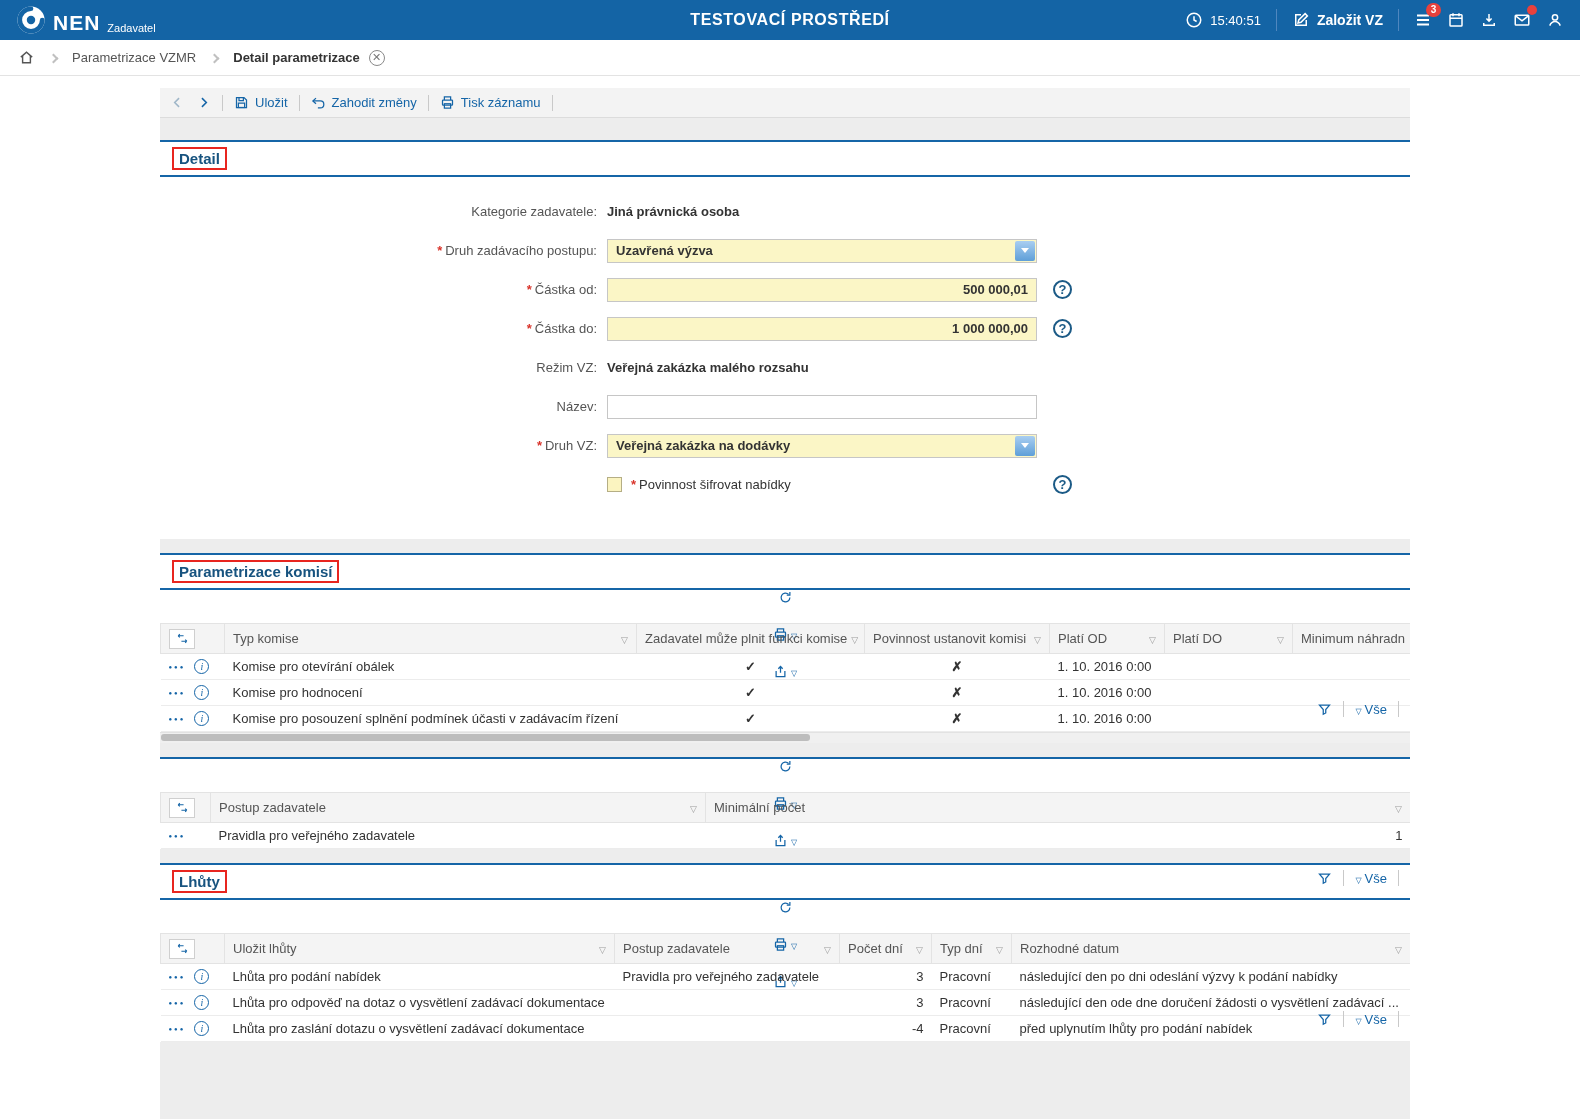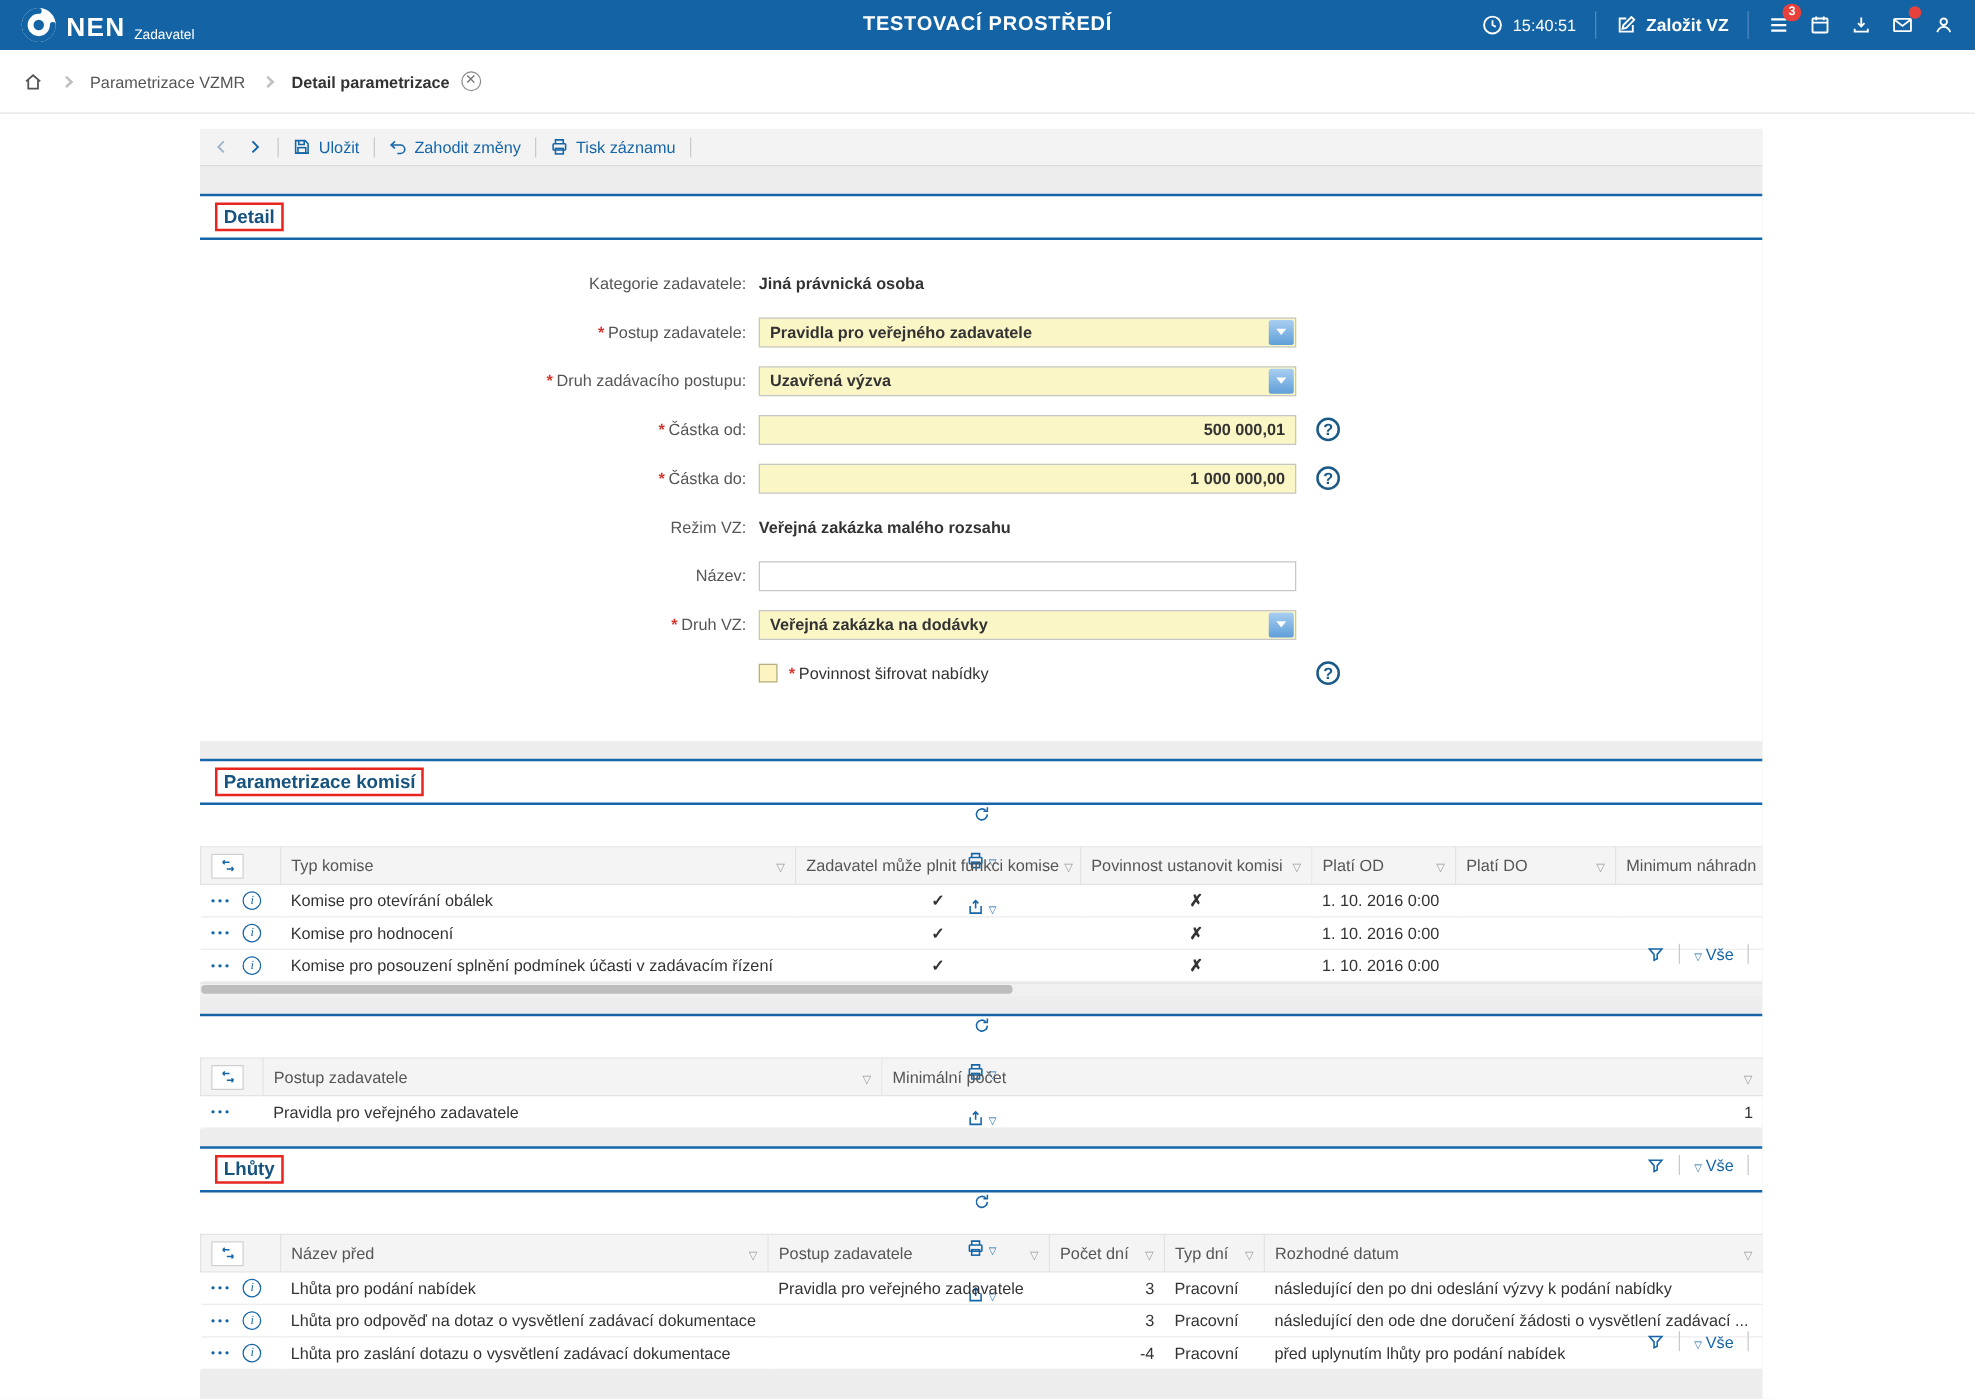--- a/index.html
+++ b/index.html
@@ -17,21 +17,21 @@
   .top-actions{margin-left:auto;display:flex;align-items:center;gap:15px;}
   .top-actions svg{width:18px;height:18px;}
   .tsep{width:1px;height:22px;background:#4f87bf;}
   .time{display:flex;align-items:center;gap:7px;font-size:13px;}
   .newvz{display:flex;align-items:center;gap:7px;font-weight:bold;font-size:14px;cursor:pointer;}
   .iconbtn{position:relative;cursor:pointer;display:flex;}
   .badge{position:absolute;top:-8px;right:-9px;background:#e8413c;color:#fff;border-radius:8px;min-width:15px;height:14px;font-size:10px;line-height:14px;text-align:center;padding:0 3px;font-weight:bold;}
   .dot-badge{position:absolute;top:-6px;right:-6px;width:10px;height:10px;border-radius:50%;background:#e8413c;}
 
   
-  .breadcrumb{height:51px;display:flex;align-items:center;gap:15px;padding:0 18px;border-bottom:1px solid #e3e3e3;background:#fff;color:#666;}
+  .breadcrumb{height:36px;display:flex;align-items:center;gap:15px;padding:0 18px;border-bottom:1px solid #e3e3e3;background:#fff;color:#666;}
   .breadcrumb .home svg{width:17px;height:17px;color:#555;}
   .crumb-chev{width:7px;height:7px;border-right:2px solid #c0c0c0;border-top:2px solid #c0c0c0;transform:rotate(45deg);margin-top:1px;}
   .crumb-link{color:#555;cursor:pointer;}
   .crumb-current{font-weight:bold;color:#333;display:flex;align-items:center;gap:9px;}
   .close-circle{width:16px;height:16px;border:1px solid #8a8a8a;border-radius:50%;color:#777;font-size:11px;line-height:13px;text-align:center;cursor:pointer;font-weight:normal;}
 
   
   .content{margin:12px 0 0 160px;width:1250px;background:#ededed;height:1074px;overflow:hidden;}
 
   .rec-toolbar{height:30px;background:#f3f3f3;border-bottom:1px solid #dcdcdc;display:flex;align-items:center;gap:11px;padding:0 10px;color:#1565a7;margin-bottom:22px;}
@@ -232,27 +232,20 @@
     <div class="sec-head">
       <span class="sec-title">Detail</span>
     </div>
     <div class="detail-body">
 
       <div class="frow">
         <span class="flabel">Kategorie zadavatele:</span>
         <span class="fstatic">Jiná právnická osoba</span>
       </div>
 
-      <div class="frow">
-        <span class="flabel"><span class="req"></span><span>Postup zadavatele:</span></span>
-        <span class="field">
-          <span>Pravidla pro veřejného zadavatele</span>
-          <span class="dd"></span>
-        </span>
-      </div>
 
       <div class="frow">
         <span class="flabel"><span class="req"></span><span>Druh zadávacího postupu:</span></span>
         <span class="field">
           <span>Uzavřená výzva</span>
           <span class="dd"></span>
         </span>
       </div>
 
       <div class="frow">
@@ -590,21 +583,21 @@
           <th>
               <span class="colbtn">
                 <svg viewBox="0 0 24 24" fill="none" stroke="currentColor" stroke-width="2">
                   <path d="M14 7H4m0 0l3-3M4 7l3 3"></path>
                   <path d="M10 17h10m0 0l-3-3m3 3l-3 3"></path>
                 </svg>
               </span>
             </th>
           <th>
               <span class="th-inner">
-                <span>Název před</span>
+                <span>Uložit lhůty</span>
                 <span class="tri"></span>
               </span>
             </th>
           <th>
               <span class="th-inner">
                 <span>Postup zadavatele</span>
                 <span class="tri"></span>
               </span>
             </th>
           <th>

